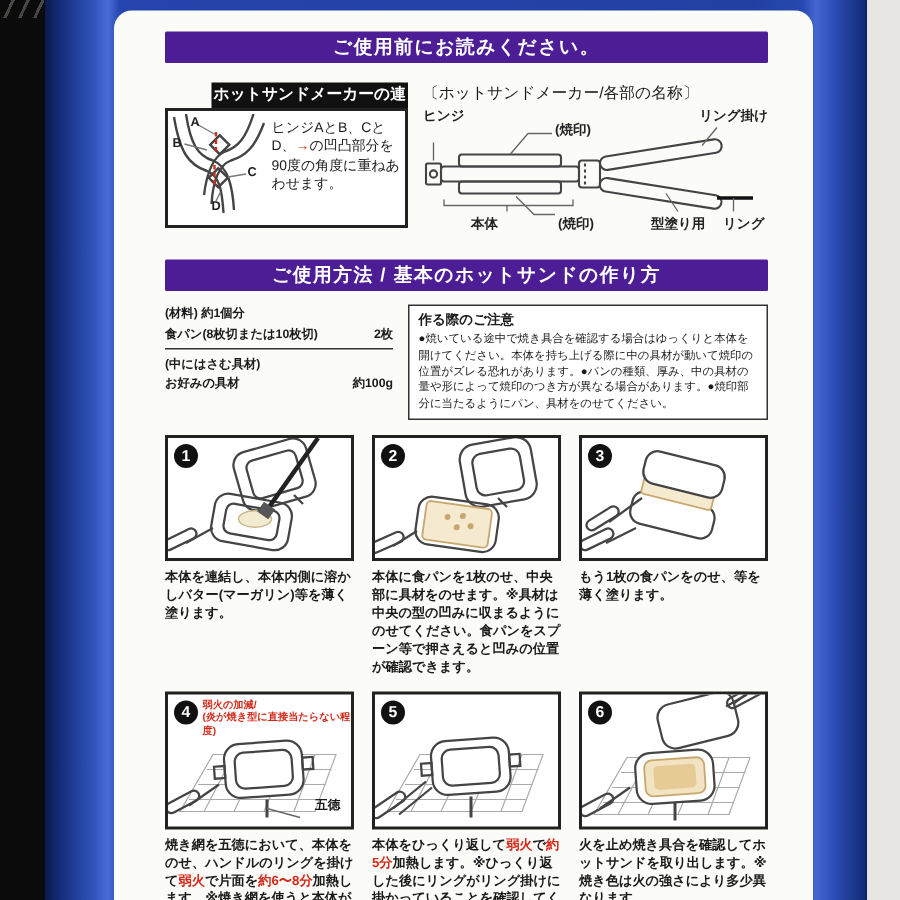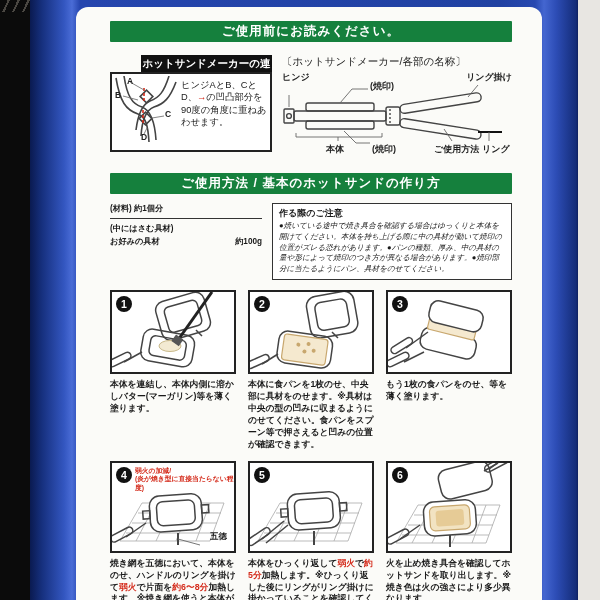--- a/index.html
+++ b/index.html
@@ -8,21 +8,21 @@
   
   .edge-black{position:absolute;left:0;top:0;width:33px;height:600px;background:#0b0b0b;}
   .edge-black .corrug{position:absolute;left:0;top:0;width:110px;height:12px;
       background:repeating-linear-gradient(115deg,#0b0b0b 0 7px,#4a4742 7px 9px);}
   .box-blue{position:absolute;left:30px;top:0;width:548px;height:600px;
       background:linear-gradient(90deg,#0a1a50 0px,#16307e 12px,#3356c0 34px,#4a6cd6 42px,#2545ae 50px,
                  #2041a2 470px,#2748b0 505px,#4466d0 514px,#2d4db6 526px,#142c78 546px,#0e2060 548px);}
   .panel{position:absolute;left:76px;top:7px;width:466px;height:593px;background:#fbfbf8;
       border-radius:12px 12px 0 0;box-sizing:border-box;padding:14px 30px 0 34px;overflow:hidden;}
 
-  .banner{background:#15803d;color:#fff;font-weight:bold;font-size:12.5px;text-align:center;
+  .banner{background:#4c1d95;color:#fff;font-weight:bold;font-size:12.5px;text-align:center;
       height:21px;line-height:21px;letter-spacing:1px;border-radius:1px;}
 
   .row1{display:flex;margin-top:13px;}
   .conn{width:162px;}
   .conn-header{background:#111;color:#fff;font-weight:bold;font-size:10.5px;text-align:center;
       height:17px;line-height:17px;margin-left:31px;}
   .conn-box{border:2px solid #222;height:72px;display:flex;padding:2px;background:#fff;}
   .conn-diagram{position:relative;width:64px;height:68px;flex:none;}
   .conn-diagram .dlbl{position:absolute;font-size:8.5px;font-weight:bold;color:#222;}
   .conn-text{font-size:9.3px;line-height:1.32;padding:3px 1px 0 3px;font-weight:500;}
@@ -34,21 +34,21 @@
   .parts-diagram svg{position:absolute;left:0;top:4px;}
   .plbl{position:absolute;font-size:9px;font-weight:600;white-space:nowrap;color:#222;}
 
   .row2{display:flex;margin-top:9px;justify-content:center;}
   .materials{width:152px;font-size:8.2px;font-weight:600;}
   .materials .mt{margin-bottom:3px;}
   .mrow{display:flex;justify-content:space-between;margin-top:2px;}
   .msep{border-bottom:1px solid #333;margin:4px 0 4px 0;}
   .notes{flex:1;margin-left:10px;border:1.5px solid #333;padding:3px 6px 4px 6px;background:#fff;}
   .notes-title{font-size:9px;font-weight:bold;}
-  .notes-body{font-size:7.6px;line-height:1.42;font-weight:500;margin-top:1px;font-style:italic;}
+  .notes-body{font-size:7.6px;line-height:1.42;font-weight:500;margin-top:1px;}
 
   .steps{display:grid;grid-template-columns:repeat(3,126px);column-gap:12px;margin-top:10px;}
   .step{position:relative;}
   .stepbox{position:relative;border:2px solid #222;background:#fff;box-sizing:border-box;}
   .stepbox.r1{height:84px;}
   .stepbox.r2{height:92px;}
   .badge{position:absolute;left:4px;top:4px;width:16px;height:16px;background:#111;color:#fff;
       border-radius:50%;font-size:10.5px;font-weight:bold;text-align:center;line-height:16px;z-index:3;}
   .cap{font-size:8.8px;line-height:1.36;font-weight:600;margin-top:5px;}
   .step.row1cell{margin-bottom:10px;min-height:146px;}
@@ -126,33 +126,37 @@
               <polyline points="62,56 74,68 88,68"></polyline>
               <polyline points="186,22 196,10"></polyline>
               <polyline points="162,54 170,66"></polyline>
               <polyline points="207,57 207,66"></polyline>
               <path d="M14,58 L14,62 L100,62 L100,58 M56,62 L56,66"></path>
             </g>
           </svg>
           <span class="plbl" style="left:0;top:0;">ヒンジ</span>
           <span class="plbl" style="left:88px;top:9px;">(焼印)</span>
           <span class="plbl" style="right:0;top:0;">リング掛け</span>
-          <span class="plbl" style="left:44px;top:72px;">本体</span>
+          <span class="plbl" style="left:32px;top:72px;">本体</span>
           <span class="plbl" style="left:90px;top:72px;">(焼印)</span>
-          <span class="plbl" style="left:152px;top:72px;">ご使用方法</span>
+          <span class="plbl" style="left:152px;top:72px;">型塗り用</span>
           <span class="plbl" style="left:200px;top:72px;">リング</span>
         </div>
       </div>
     </div>
 
     <div class="banner" style="margin-top:6px;">ご使用方法 / 基本のホットサンドの作り方</div>
 
     <div class="row2">
       <div class="materials">
         <div class="mt">(材料) 約1個分</div>
+        <div class="mrow">
+          <span>食パン(8枚切または10枚切)</span>
+          <span>2枚</span>
+        </div>
         <div class="msep"></div>
         <div>(中にはさむ具材)</div>
         <div class="mrow">
           <span>お好みの具材</span>
           <span>約100g</span>
         </div>
       </div>
       <div class="notes">
         <div class="notes-title">作る際のご注意</div>
         <div class="notes-body">●焼いている途中で焼き具合を確認する場合はゆっくりと本体を開けてください。本体を持ち上げる際に中の具材が動いて焼印の位置がズレる恐れがあります。●パンの種類、厚み、中の具材の量や形によって焼印のつき方が異なる場合があります。●焼印部分に当たるようにパン、具材をのせてください。</div>

